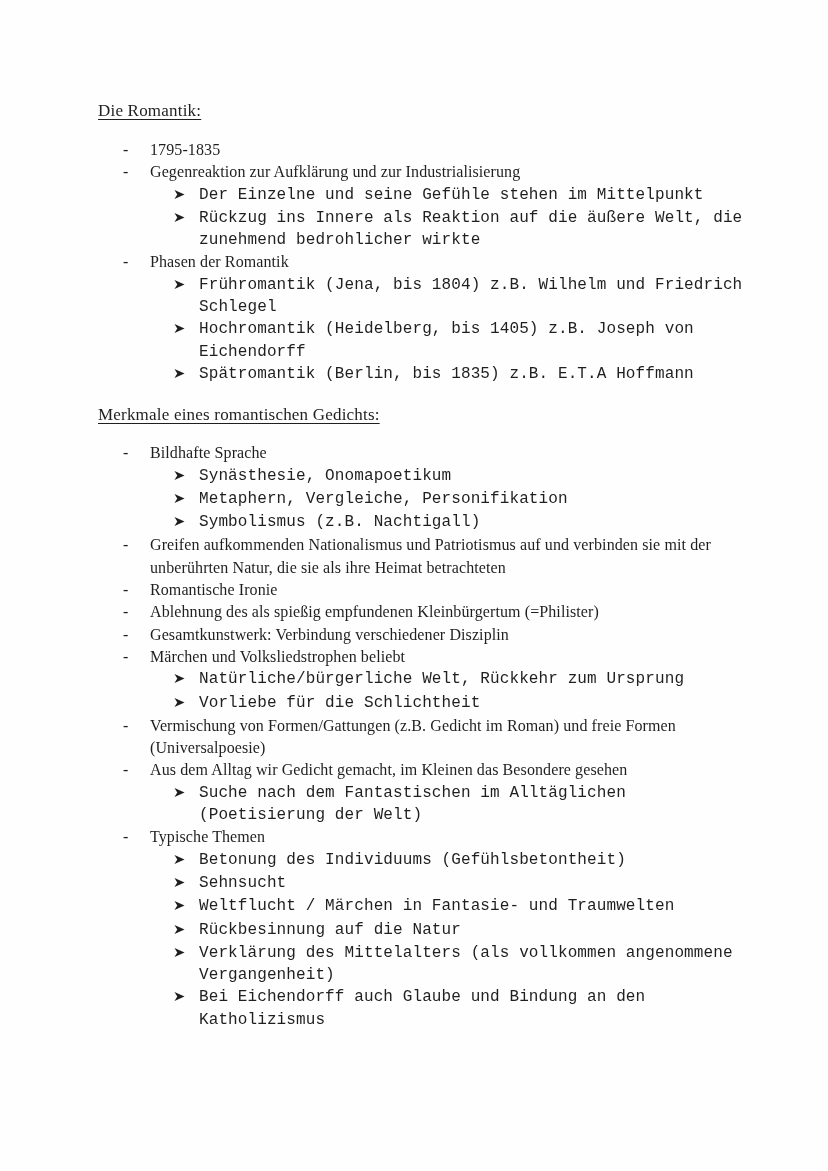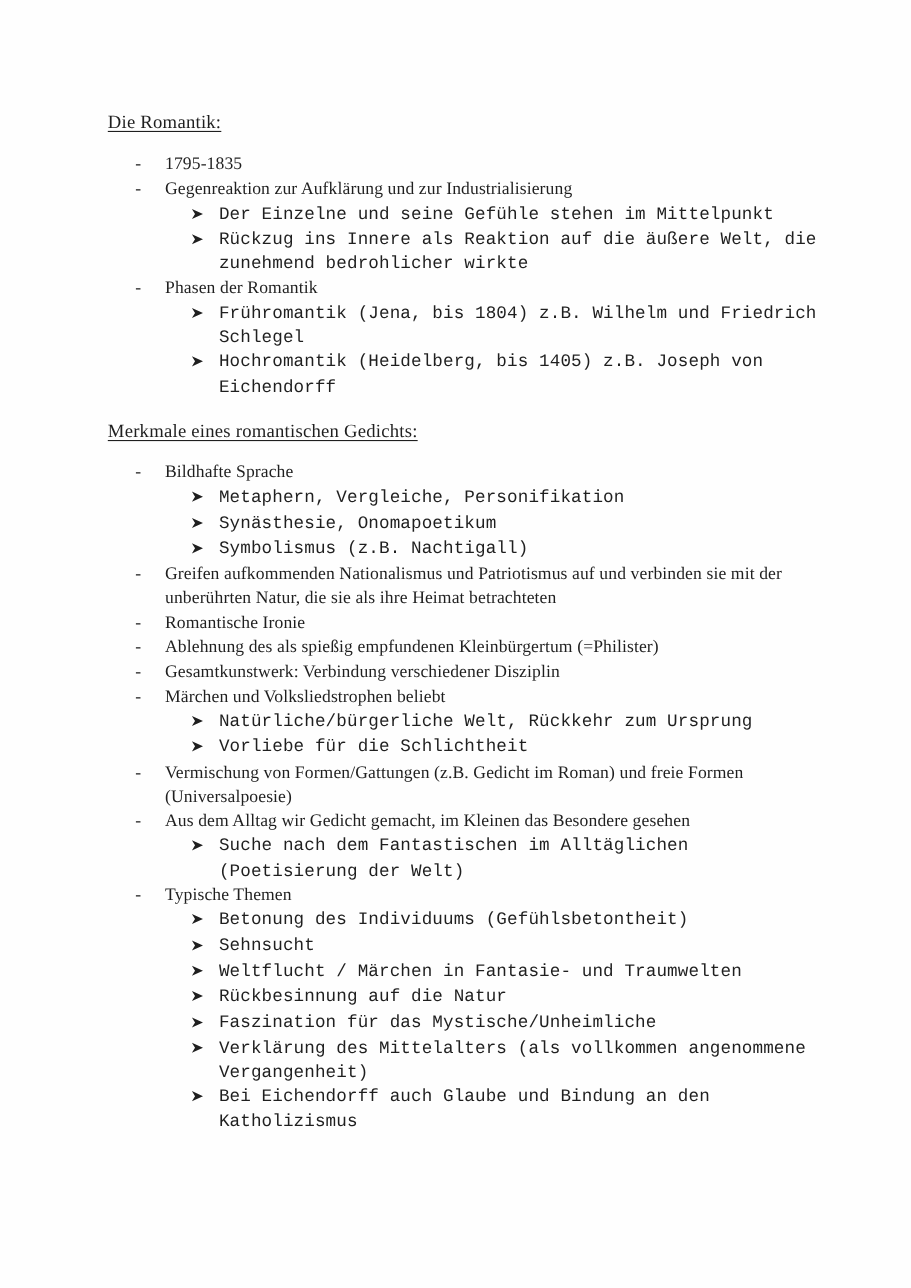--- a/index.html
+++ b/index.html
@@ -97,45 +97,51 @@
             <path d="M0.5 1 L11.5 6 L0.5 11 L3.6 6 Z" fill="currentColor"></path>
           </svg></span>
         <span class="txt">Frühromantik (Jena, bis 1804) z.B. Wilhelm und Friedrich Schlegel</span>
       </div>
       <div class="li l2">
         <span class="bullet"><svg class="arrow-glyph" width="11" height="11" viewBox="0 0 12 12">
             <path d="M0.5 1 L11.5 6 L0.5 11 L3.6 6 Z" fill="currentColor"></path>
           </svg></span>
         <span class="txt">Hochromantik (Heidelberg, bis 1405) z.B. Joseph von Eichendorff</span>
       </div>
+      <div class="li l2">
+        <span class="bullet"><svg class="arrow-glyph" width="11" height="11" viewBox="0 0 12 12">
+            <path d="M0.5 1 L11.5 6 L0.5 11 L3.6 6 Z" fill="currentColor"></path>
+          </svg></span>
+        <span class="txt">Spätromantik (Berlin, bis 1835) z.B. E.T.A Hoffmann</span>
+      </div>
     </div>
 
   <h1 class="heading second">Merkmale eines romantischen Gedichts:</h1>
 
   <div class="list">
       <div class="li l1">
         <span class="bullet">-</span>
         <span class="txt">Bildhafte Sprache</span>
       </div>
       <div class="li l2">
         <span class="bullet"><svg class="arrow-glyph" width="11" height="11" viewBox="0 0 12 12">
             <path d="M0.5 1 L11.5 6 L0.5 11 L3.6 6 Z" fill="currentColor"></path>
           </svg></span>
+        <span class="txt">Synästhesie, Onomapoetikum</span>
+      </div>
+      <div class="li l2">
+        <span class="bullet"><svg class="arrow-glyph" width="11" height="11" viewBox="0 0 12 12">
+            <path d="M0.5 1 L11.5 6 L0.5 11 L3.6 6 Z" fill="currentColor"></path>
+          </svg></span>
         <span class="txt">Metaphern, Vergleiche, Personifikation</span>
       </div>
       <div class="li l2">
         <span class="bullet"><svg class="arrow-glyph" width="11" height="11" viewBox="0 0 12 12">
             <path d="M0.5 1 L11.5 6 L0.5 11 L3.6 6 Z" fill="currentColor"></path>
           </svg></span>
-        <span class="txt">Synästhesie, Onomapoetikum</span>
-      </div>
-      <div class="li l2">
-        <span class="bullet"><svg class="arrow-glyph" width="11" height="11" viewBox="0 0 12 12">
-            <path d="M0.5 1 L11.5 6 L0.5 11 L3.6 6 Z" fill="currentColor"></path>
-          </svg></span>
         <span class="txt">Symbolismus (z.B. Nachtigall)</span>
       </div>
       <div class="li l1">
         <span class="bullet">-</span>
         <span class="txt">Greifen aufkommenden Nationalismus und Patriotismus auf und verbinden sie mit der unberührten Natur, die sie als ihre Heimat betrachteten</span>
       </div>
       <div class="li l1">
         <span class="bullet">-</span>
         <span class="txt">Romantische Ironie</span>
       </div>
@@ -202,26 +208,20 @@
       <div class="li l2">
         <span class="bullet"><svg class="arrow-glyph" width="11" height="11" viewBox="0 0 12 12">
             <path d="M0.5 1 L11.5 6 L0.5 11 L3.6 6 Z" fill="currentColor"></path>
           </svg></span>
         <span class="txt">Rückbesinnung auf die Natur</span>
       </div>
       <div class="li l2">
         <span class="bullet"><svg class="arrow-glyph" width="11" height="11" viewBox="0 0 12 12">
             <path d="M0.5 1 L11.5 6 L0.5 11 L3.6 6 Z" fill="currentColor"></path>
           </svg></span>
-        <span class="txt">Faszination für das Mystische/Unheimliche</span>
-      </div>
-      <div class="li l2">
-        <span class="bullet"><svg class="arrow-glyph" width="11" height="11" viewBox="0 0 12 12">
-            <path d="M0.5 1 L11.5 6 L0.5 11 L3.6 6 Z" fill="currentColor"></path>
-          </svg></span>
         <span class="txt">Verklärung des Mittelalters (als vollkommen angenommene Vergangenheit)</span>
       </div>
       <div class="li l2">
         <span class="bullet"><svg class="arrow-glyph" width="11" height="11" viewBox="0 0 12 12">
             <path d="M0.5 1 L11.5 6 L0.5 11 L3.6 6 Z" fill="currentColor"></path>
           </svg></span>
         <span class="txt">Bei Eichendorff auch Glaube und Bindung an den Katholizismus</span>
       </div>
     </div>
 

